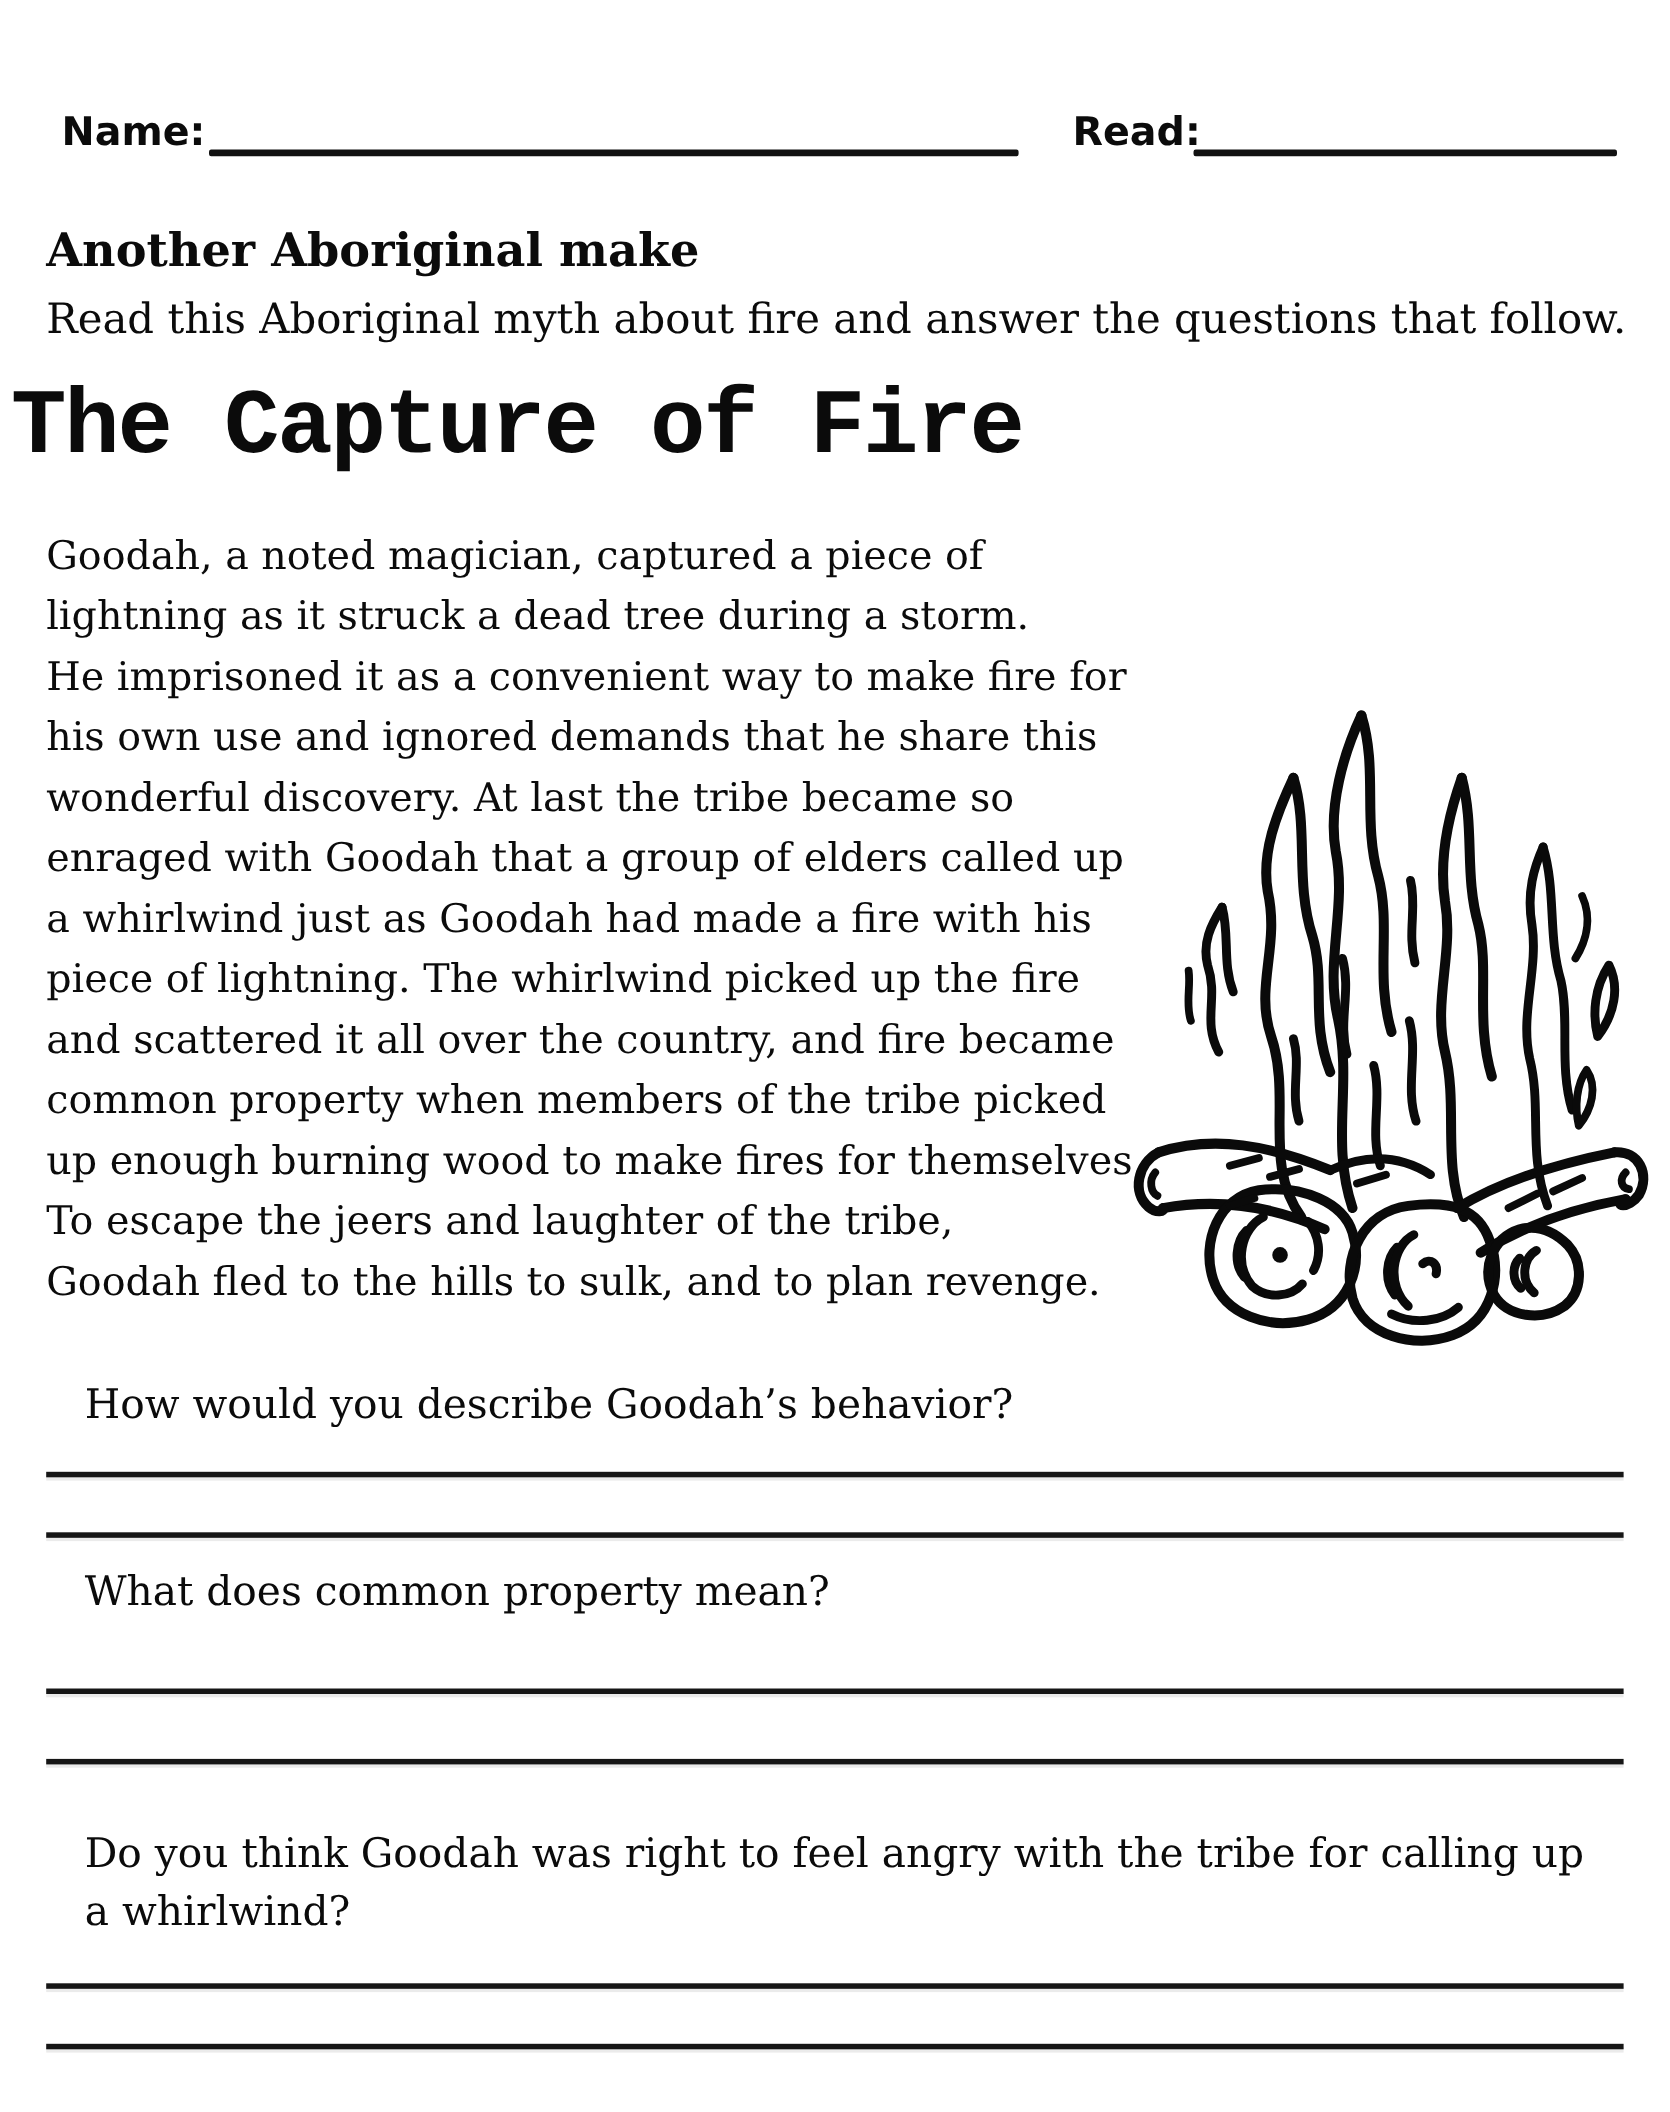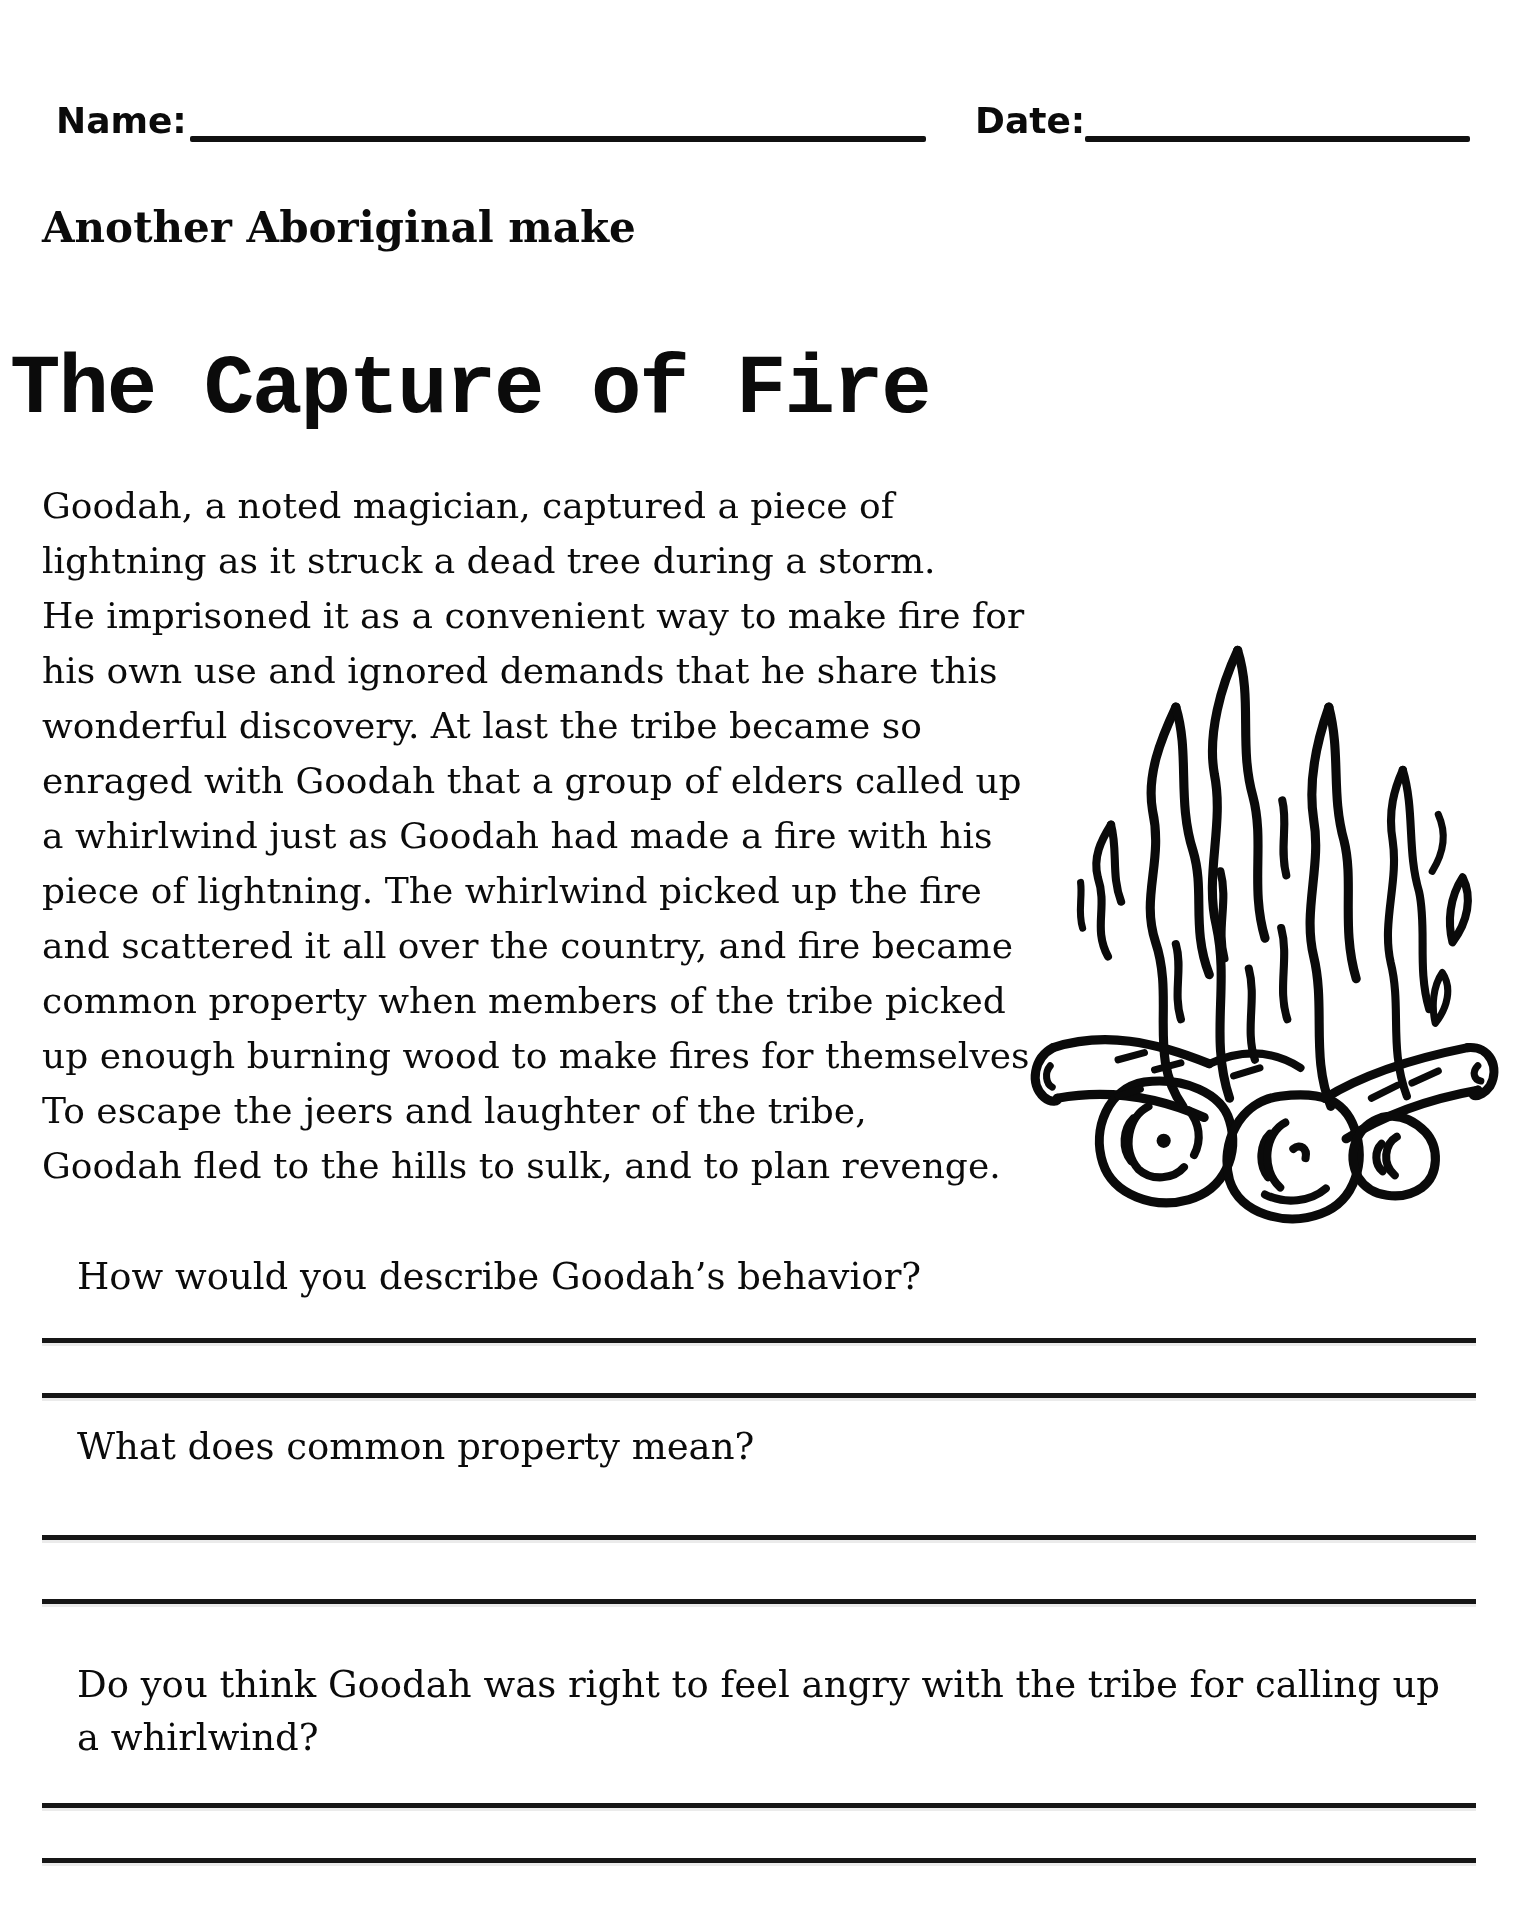--- a/index.html
+++ b/index.html
@@ -73,24 +73,25 @@
   .campfire-svg { display: block; }
 </style>
 </head>
 <body>
 
 <div class="page">
 
   <div class="abs field-label" style="left:56px; top:100px;">Name:</div>
   <div class="abs write-line" style="left:190px; top:136px; width:736px;"></div>
 
-  <div class="abs field-label" style="left:975px; top:100px;">Date:</div>
+  <div class="abs field-label" style="left:975px; top:100px;">Read:</div>
   <div class="abs write-line" style="left:1085px; top:136px; width:385px;"></div>
 
   <div class="abs section-heading" style="left:42px; top:203px;">Another Aboriginal make</div>
+  <div class="abs instructions" style="left:42px; top:268px;">Read this Aboriginal myth about fire and answer the questions that follow.</div>
 
   <div class="abs story-title" style="left:0px; top:342px;">The Capture of Fire</div>
 
   <div class="abs story-body" style="left:42px; top:478px;">Goodah, a noted magician, captured a piece of
 lightning as it struck a dead tree during a storm.
 He imprisoned it as a convenient way to make fire for
 his own use and ignored demands that he share this
 wonderful discovery. At last the tribe became so
 enraged with Goodah that a group of elders called up
 a whirlwind just as Goodah had made a fire with his

